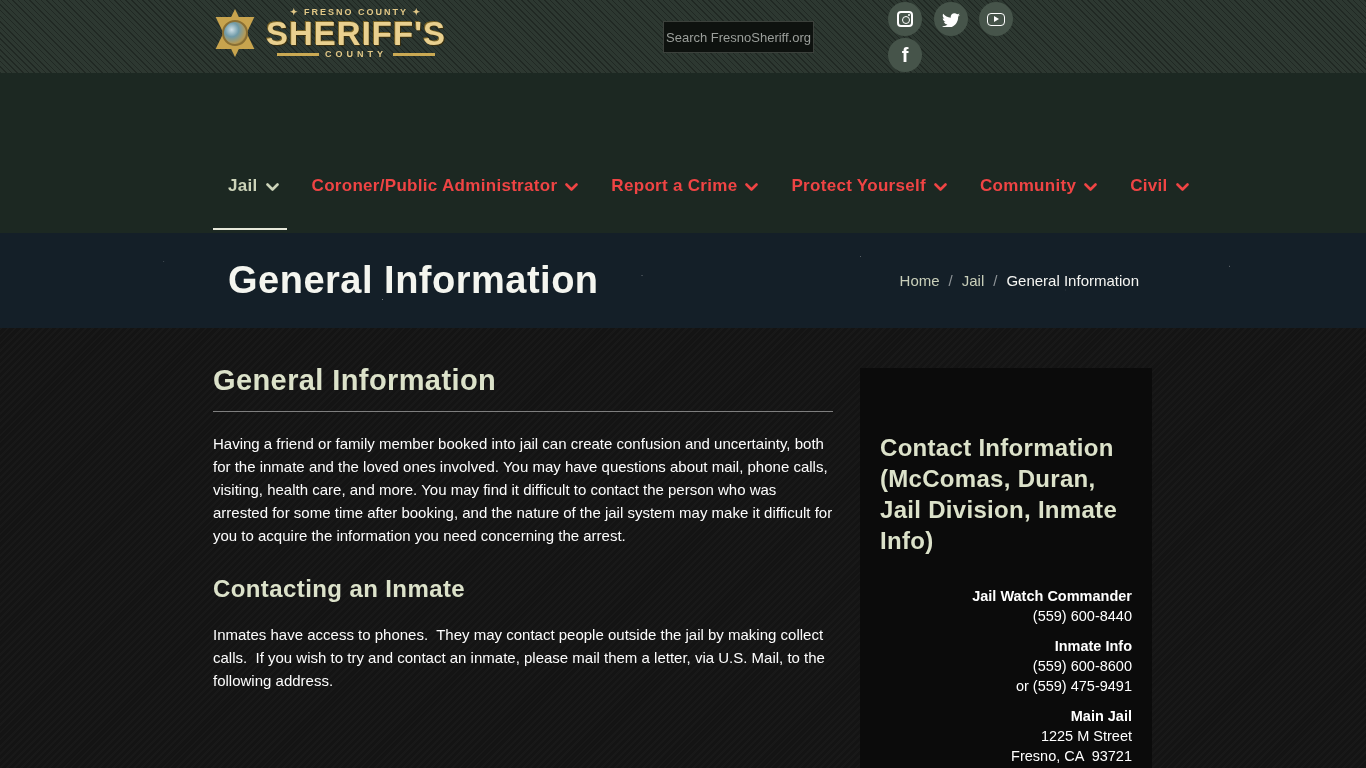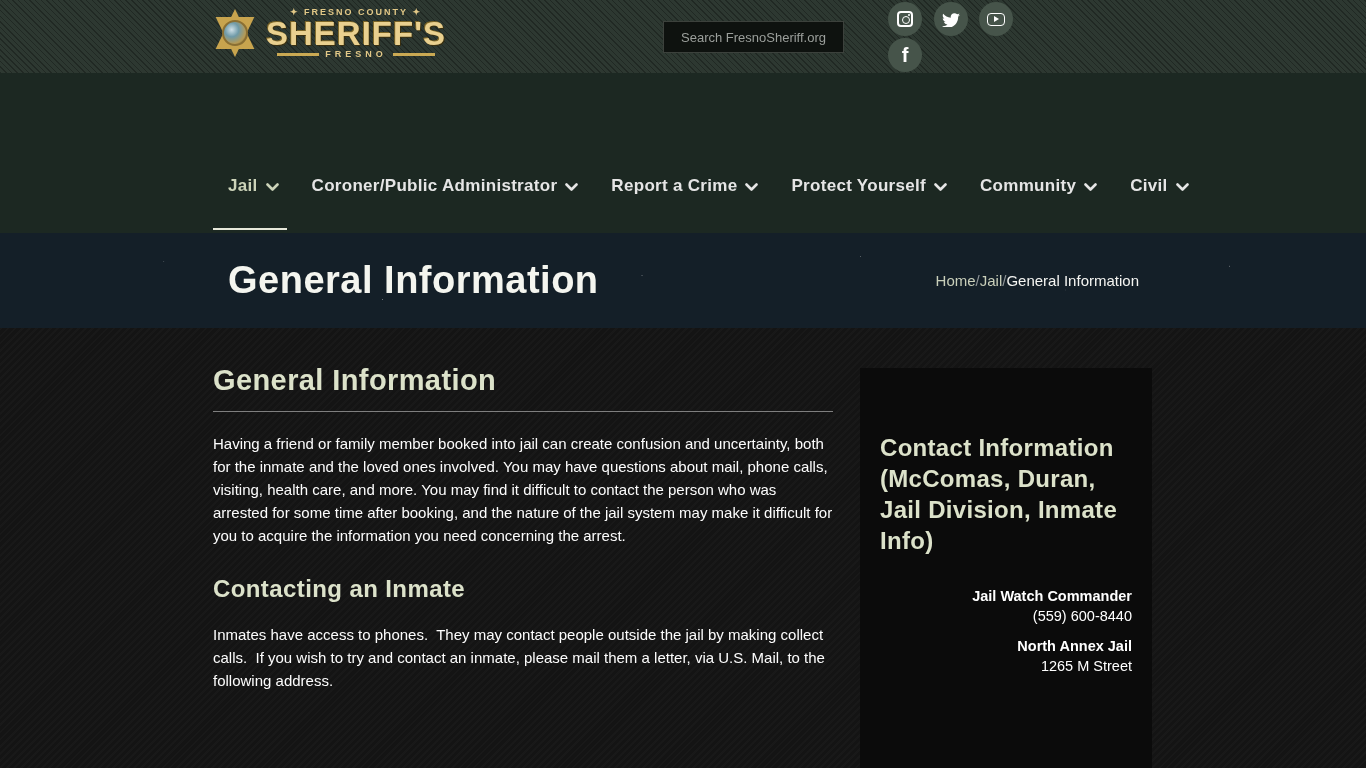--- a/index.html
+++ b/index.html
@@ -25,21 +25,21 @@
     border:2px solid #8a6f33; }
   .logo-text{ display:flex; flex-direction:column; align-items:center; line-height:1; }
   .logo-tagline{ font-size:9px; letter-spacing:2px; color:#e2c887; font-weight:bold; white-space:nowrap; }
   .logo-name{ font-size:33px; font-weight:bold; letter-spacing:1px; color:#e9d08f;
     text-shadow:1px 1px 0 #3a3010, -1px -1px 0 #7a6426; white-space:nowrap; }
   .logo-sub{ font-size:9px; letter-spacing:4px; color:#e2c887; font-weight:bold;
     display:flex; align-items:center; gap:6px; white-space:nowrap; }
   .logo-sub::before,.logo-sub::after{ content:""; width:42px; height:3px; background:#caa953; }
 
   .search-box{
-    position:absolute; left:663px; top:21px; width:181px; height:32px;
+    position:absolute; left:663px; top:21px; width:151px; height:32px;
     background:#0e120f; border:1px solid #3c413c; color:#9b9f9b;
     font-size:13px; text-align:center; outline:none;
   }
   .search-box::placeholder{ color:#9b9f9b; opacity:1; }
 
   .social{ position:absolute; left:888px; top:1px; width:130px; height:70px; }
   .soc{ position:absolute; width:34px; height:34px; border-radius:50%;
     background:#46544a; display:flex; align-items:center; justify-content:center;
     color:#fff; cursor:pointer; }
   .soc.instagram{ left:0; top:1px; } .soc.twitter{ left:46px; top:1px; }
@@ -53,41 +53,41 @@
   .yt-glyph{ position:relative; width:18px; height:13px; border:1.6px solid #fff; border-radius:4px;
     display:flex; align-items:center; justify-content:center; }
   .yt-glyph::after{ content:""; width:0; height:0; border-left:5px solid #fff;
     border-top:3.5px solid transparent; border-bottom:3.5px solid transparent; }
 
   
   .nav{ position:absolute; left:0; top:73px; width:1366px; height:160px; background:#1c2822; }
   .nav-row{ position:absolute; display:flex; gap:33px; align-items:center; height:34px; }
   .nav-row.r1{ left:228px; top:96px; }
   .nav-row.r2{ left:295px; top:177px; }
-  .nav-item{ display:flex; align-items:center; gap:8px; color:#e5e5e5; font-size:17px;
+  .nav-item{ display:flex; align-items:center; gap:8px; color:#ef4444; font-size:17px;
     font-weight:bold; letter-spacing:.3px; text-decoration:none; cursor:pointer; white-space:nowrap; }
   .nav-item.active{ color:#ccd3b9; }
   .chev{ display:inline-block; margin-top:2px; }
   .active-underline{ position:absolute; left:213px; top:155px; width:74px; height:2px; background:#e6e8da; }
 
   
   .hero{ position:absolute; left:0; top:233px; width:1366px; height:95px;
     background-color:#141f28;
     background-image:
       radial-gradient(1px 1px at 12% 30%, rgba(255,255,255,.55), transparent 60%),
       radial-gradient(1px 1px at 28% 70%, rgba(255,255,255,.4), transparent 60%),
       radial-gradient(1.5px 1.5px at 47% 45%, rgba(255,255,255,.45), transparent 60%),
       radial-gradient(1px 1px at 63% 25%, rgba(255,255,255,.5), transparent 60%),
       radial-gradient(1px 1px at 78% 60%, rgba(255,255,255,.35), transparent 60%),
       radial-gradient(1.5px 1.5px at 90% 35%, rgba(255,255,255,.4), transparent 60%);
     display:flex; align-items:center; justify-content:space-between;
     padding:0 227px 0 228px;
   }
   .hero-title{ font-size:38px; font-weight:bold; color:#f4f5ef; letter-spacing:.5px; }
-  .breadcrumb{ font-size:15px; color:#9aa09a; display:flex; align-items:center; }
+  .breadcrumb{ font-size:15px; color:#9aa09a; display:flex; gap:9px; align-items:center; }
   .crumb-link{ color:#c9cfba; text-decoration:none; cursor:pointer; }
   .crumb-sep{ color:#8f9598; }
   .crumb-current{ color:#f5f5f2; }
 
   
   .content{ position:absolute; left:0; top:328px; width:1366px; height:440px;
     background-color:#141414;
     background-image:repeating-linear-gradient(135deg, rgba(255,255,255,.018) 0 2px, transparent 2px 5px);
   }
   .main-col{ position:absolute; left:213px; top:0; width:620px; color:#fdfdfd; }
@@ -112,21 +112,21 @@
   <header class="top-header">
     <div class="logo">
       <div class="badge">
         <div class="tri up"></div>
           <div class="tri down"></div>
           <div class="seal"></div>
       </div>
       <div class="logo-text">
         <span class="logo-tagline">✦ FRESNO COUNTY ✦</span>
         <span class="logo-name">SHERIFF'S</span>
-        <span class="logo-sub">FRESNO</span>
+        <span class="logo-sub">COUNTY</span>
       </div>
     </div>
 
     <input class="search-box" type="text" placeholder="Search FresnoSheriff.org" style="">
 
     <div class="social">
       <div class="soc instagram">
         <span class="ig-glyph"></span>
       </div>
       <div class="soc twitter">
@@ -233,20 +233,30 @@
     </div>
 
     <aside class="sidebar">
       <h3 class="sidebar-heading">Contact Information (McComas, Duran, Jail Division, Inmate Info)</h3>
       <div class="contacts" id="sidebar-contacts">
           <div class="contact-entry">
             <div class="contact-label">Jail Watch Commander</div>
             <div class="contact-line">(559) 600-8440</div>
           </div>
           <div class="contact-entry">
+            <div class="contact-label">Inmate Info</div>
+            <div class="contact-line">(559) 600-8600</div>
+            <div class="contact-line">or (559) 475-9491</div>
+          </div>
+          <div class="contact-entry">
+            <div class="contact-label">Main Jail</div>
+            <div class="contact-line">1225 M Street</div>
+            <div class="contact-line">Fresno, CA  93721</div>
+          </div>
+          <div class="contact-entry">
             <div class="contact-label">North Annex Jail</div>
             <div class="contact-line">1265 M Street</div>
           </div>
         </div>
     </aside>
   </section>
 
 </div>
 
 </body></html>

